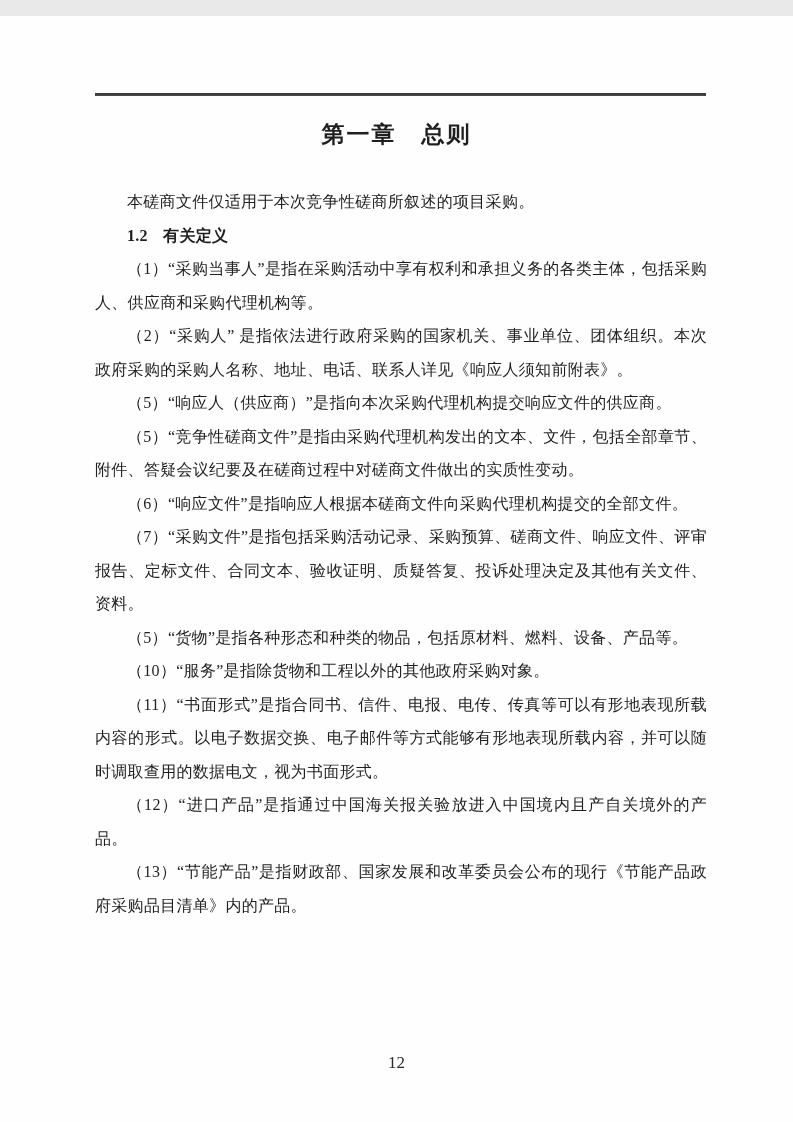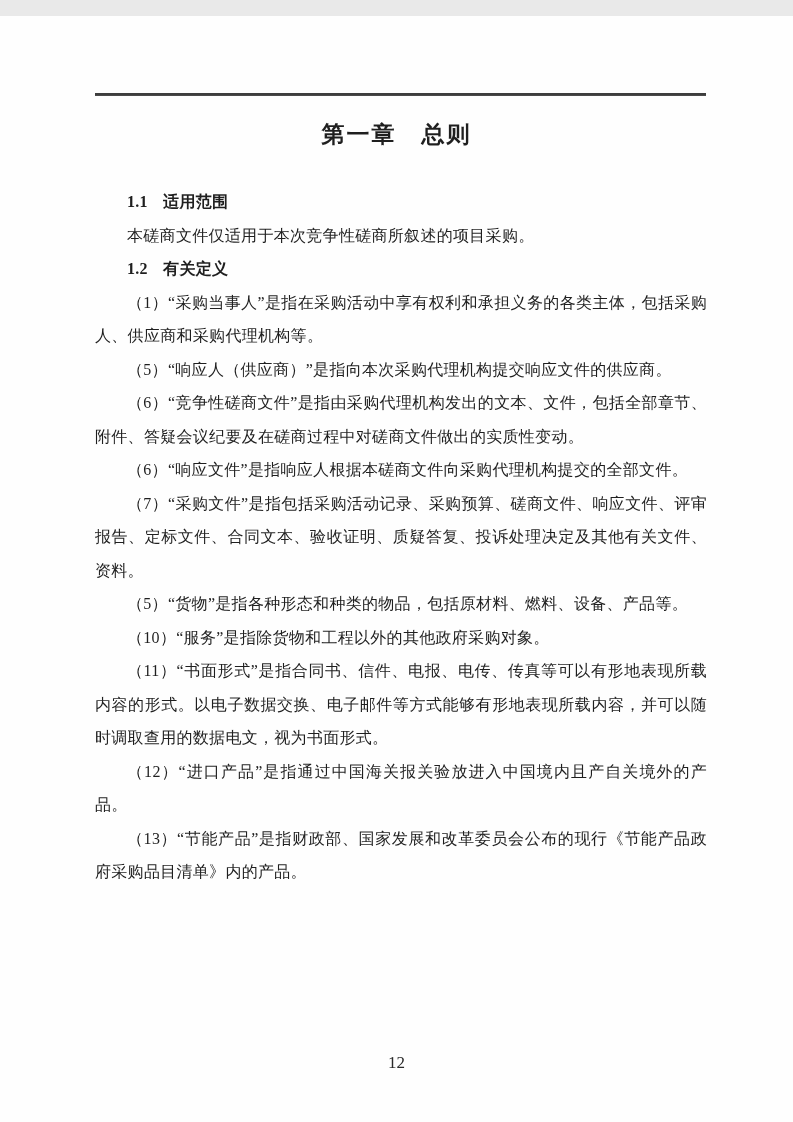--- a/index.html
+++ b/index.html
@@ -64,29 +64,29 @@
 <body>
 
 <div class="page">
 
   <div class="header-rule"></div>
 
   <h1 class="chapter-title">第一章　总则</h1>
 
   <div class="content">
 
-    <p class="heading"><span class="num">1.1</span><span class="htext">适用范围</span></p>
 
     <p class="para">本磋商文件仅适用于本次竞争性磋商所叙述的项目采购。</p>
 
     <p class="heading"><span class="num">1.2</span><span class="htext">有关定义</span></p>
 
     <p class="para">（1）“采购当事人”是指在采购活动中享有权利和承担义务的各类主体，包括采购人、供应商和采购代理机构等。</p>
+    <p class="para">（2）“采购人” 是指依法进行政府采购的国家机关、事业单位、团体组织。本次政府采购的采购人名称、地址、电话、联系人详见《响应人须知前附表》。</p>
     <p class="para">（5）“响应人（供应商）”是指向本次采购代理机构提交响应文件的供应商。</p>
-    <p class="para">（6）“竞争性磋商文件”是指由采购代理机构发出的文本、文件，包括全部章节、附件、答疑会议纪要及在磋商过程中对磋商文件做出的实质性变动。</p>
+    <p class="para">（5）“竞争性磋商文件”是指由采购代理机构发出的文本、文件，包括全部章节、附件、答疑会议纪要及在磋商过程中对磋商文件做出的实质性变动。</p>
     <p class="para">（6）“响应文件”是指响应人根据本磋商文件向采购代理机构提交的全部文件。</p>
     <p class="para">（7）“采购文件”是指包括采购活动记录、采购预算、磋商文件、响应文件、评审报告、定标文件、合同文本、验收证明、质疑答复、投诉处理决定及其他有关文件、资料。</p>
     <p class="para">（5）“货物”是指各种形态和种类的物品，包括原材料、燃料、设备、产品等。</p>
     <p class="para">（10）“服务”是指除货物和工程以外的其他政府采购对象。</p>
     <p class="para">（11）“书面形式”是指合同书、信件、电报、电传、传真等可以有形地表现所载内容的形式。以电子数据交换、电子邮件等方式能够有形地表现所载内容，并可以随时调取查用的数据电文，视为书面形式。</p>
     <p class="para">（12）“进口产品”是指通过中国海关报关验放进入中国境内且产自关境外的产品。</p>
     <p class="para">（13）“节能产品”是指财政部、国家发展和改革委员会公布的现行《节能产品政府采购品目清单》内的产品。</p>
 
   </div>
 

